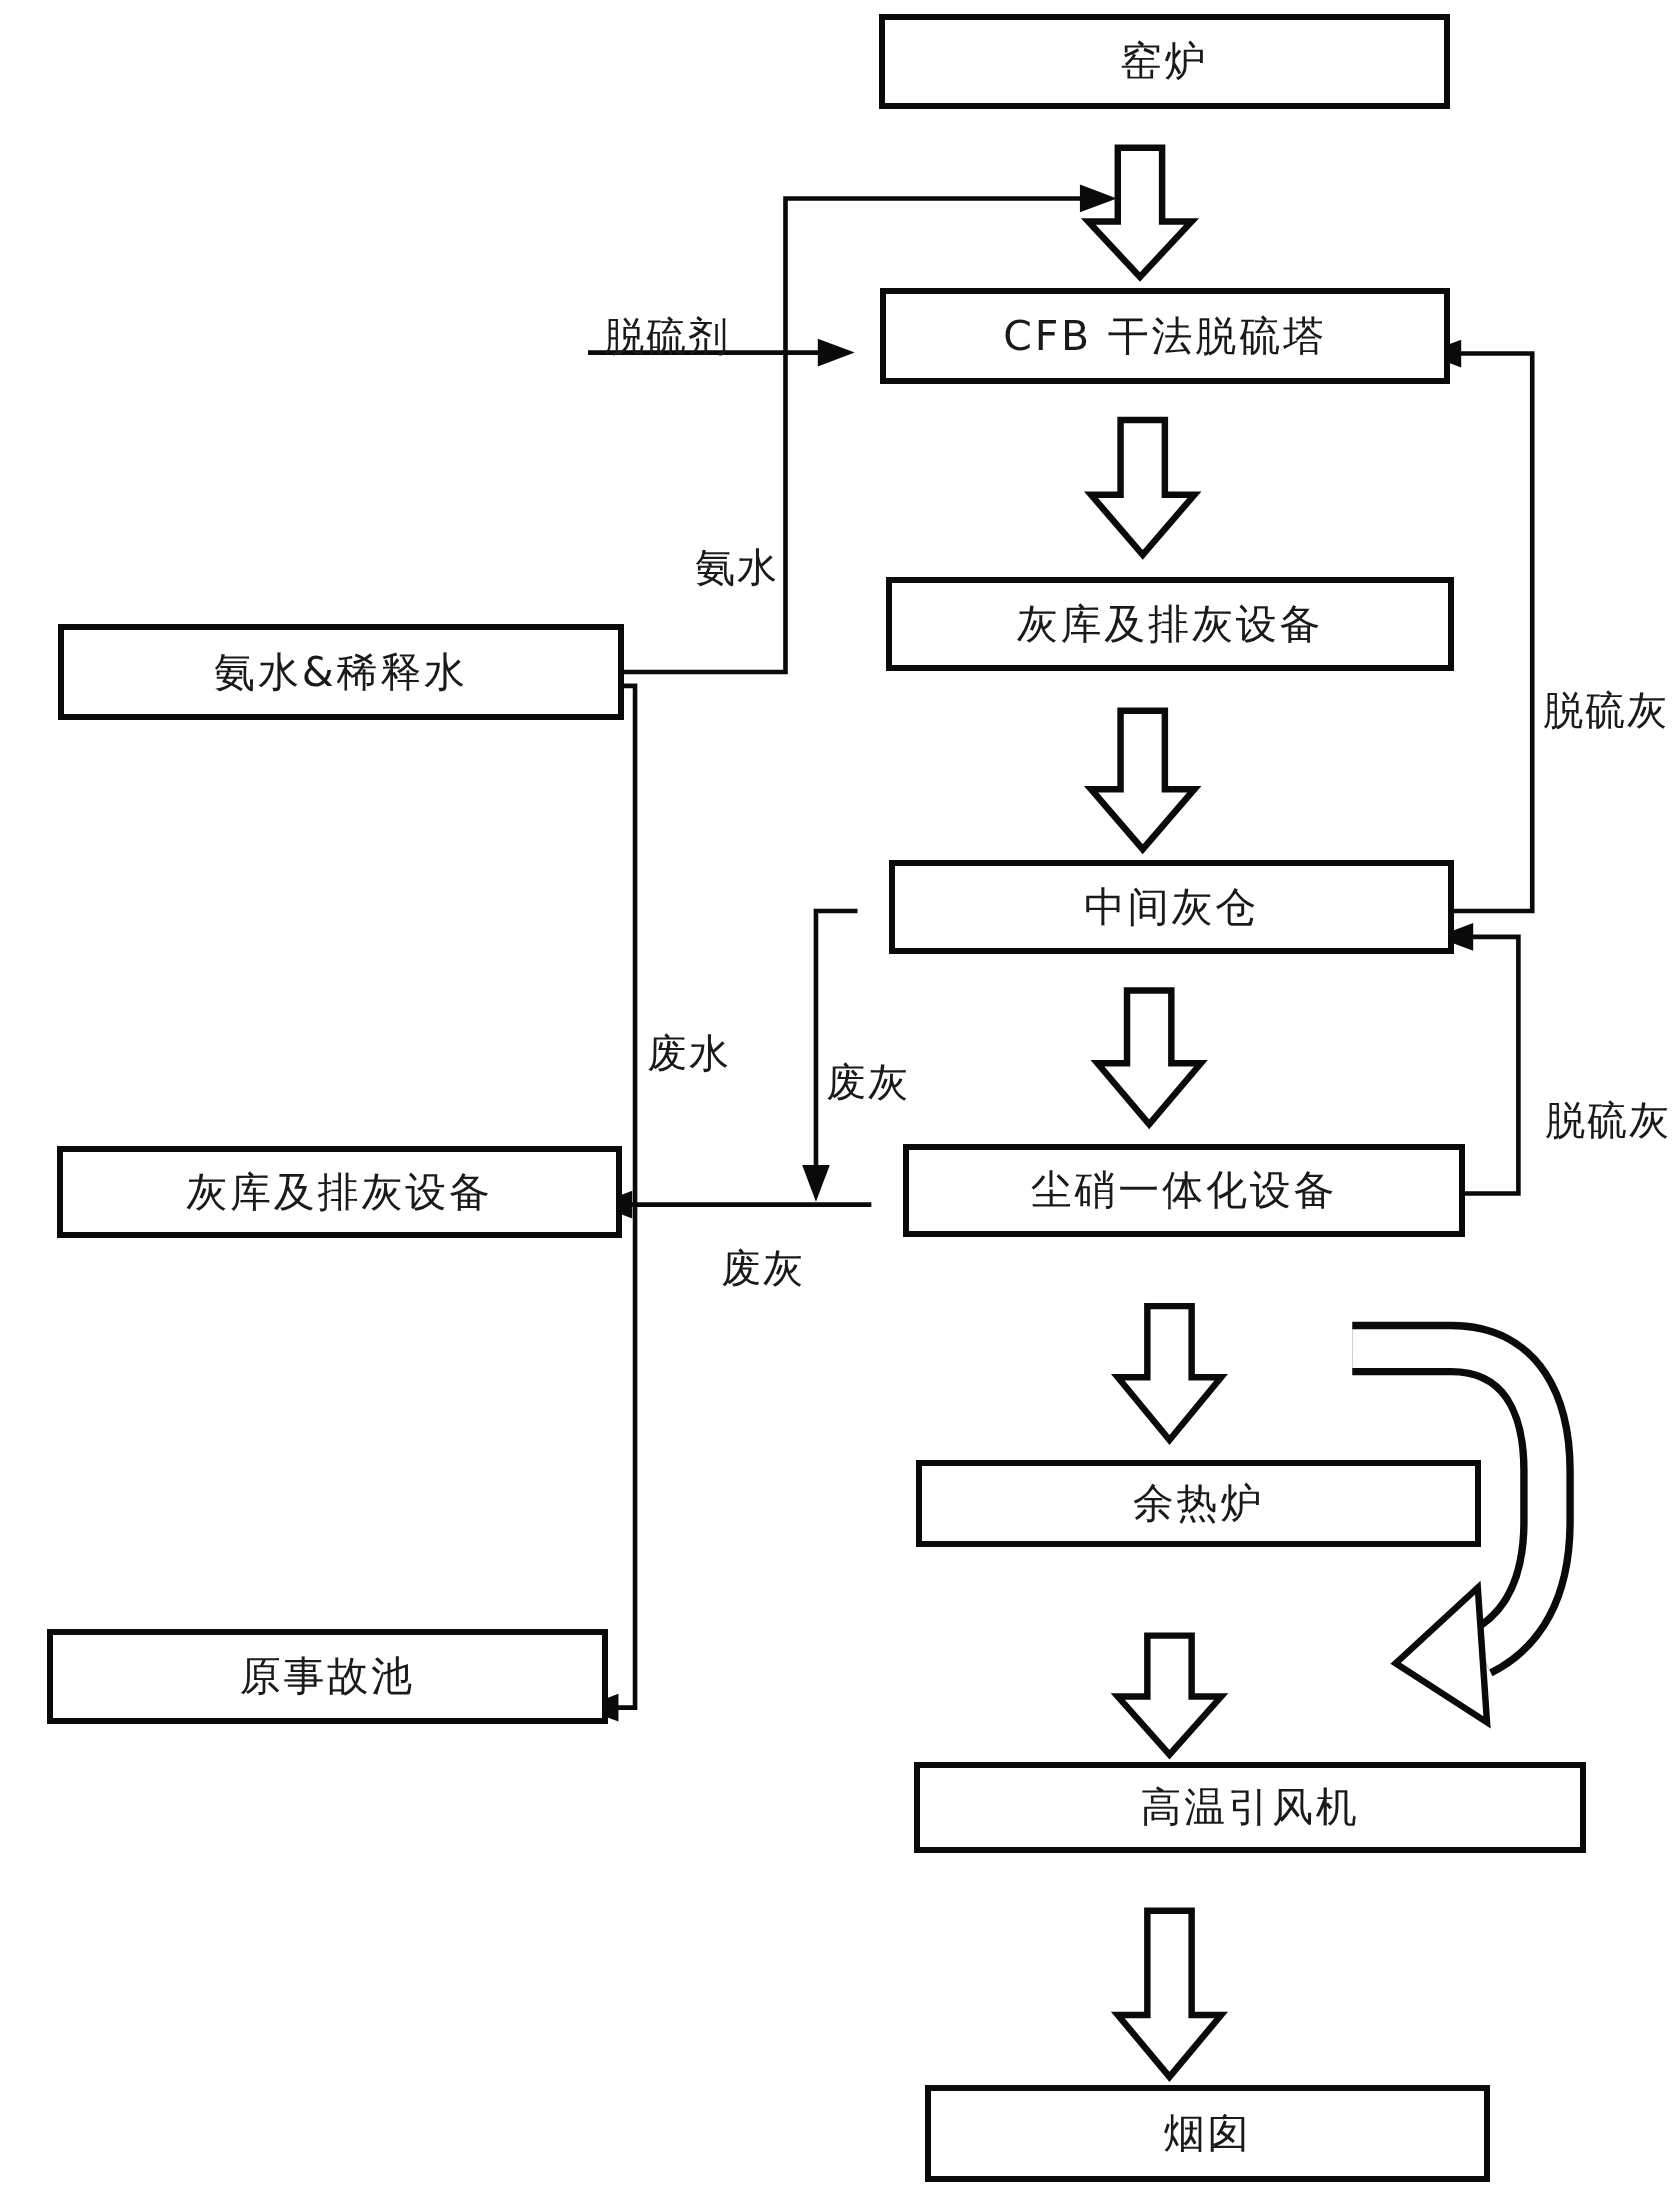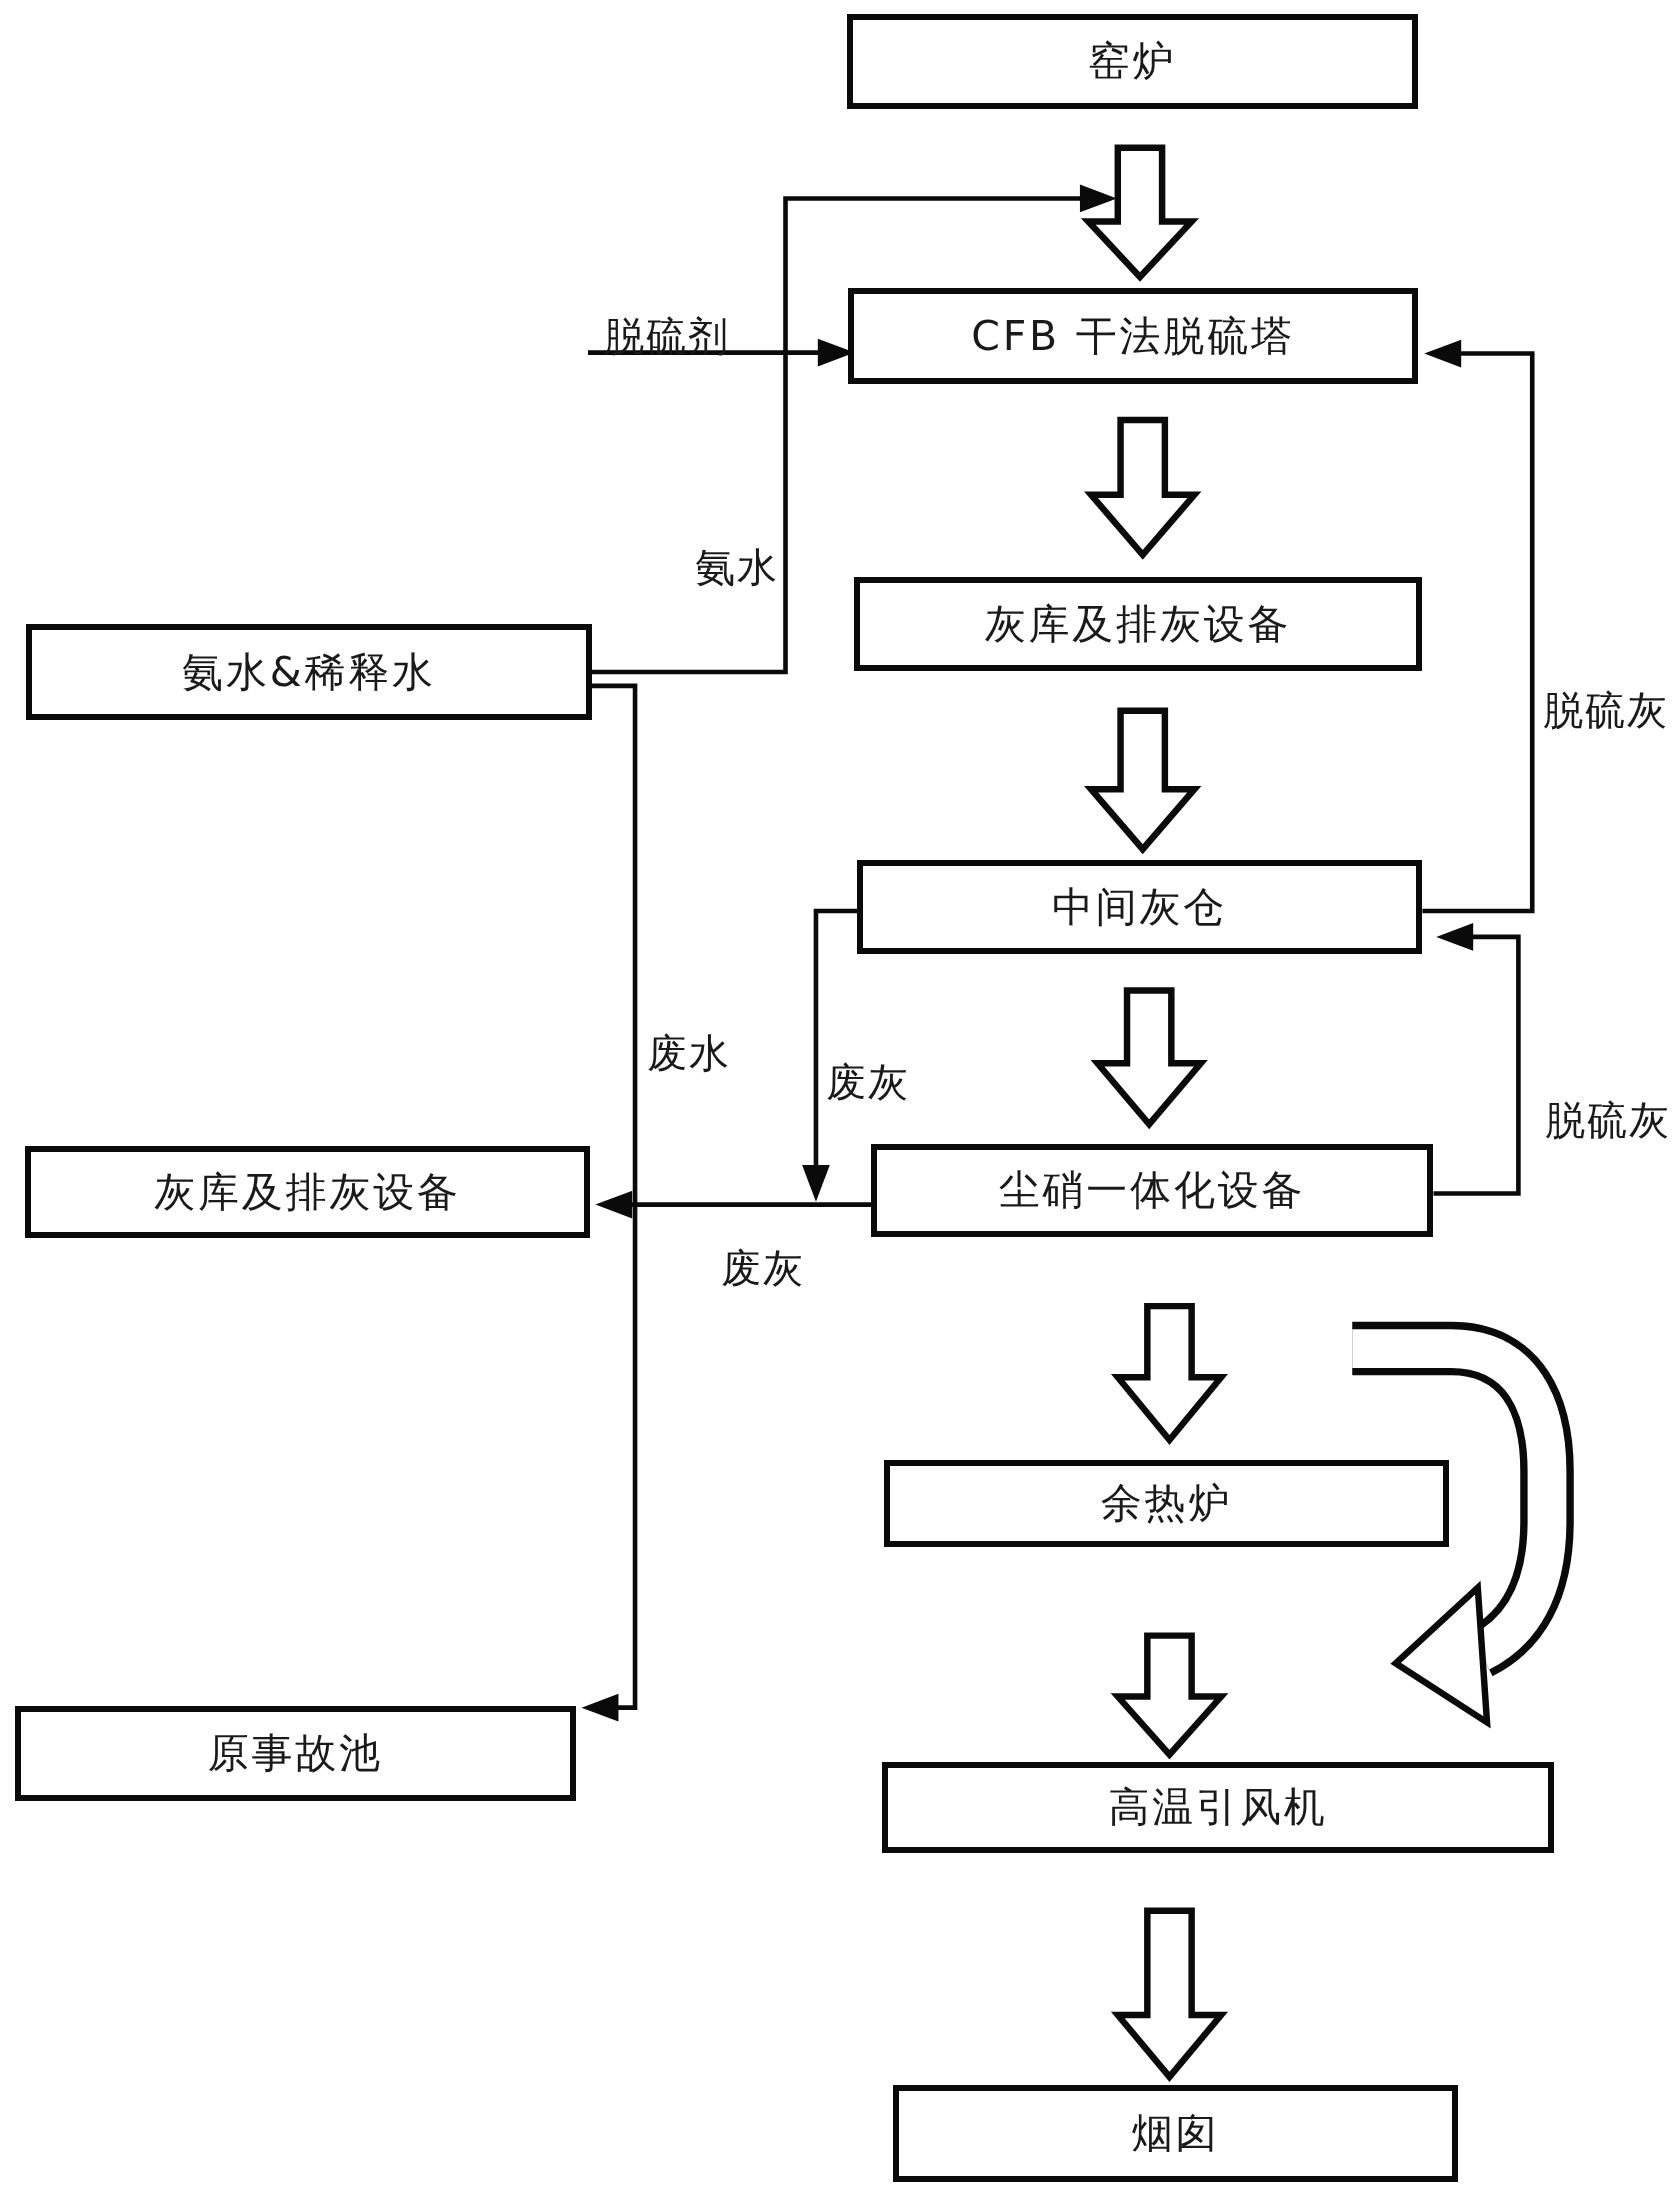--- a/index.html
+++ b/index.html
@@ -28,20 +28,21 @@
     box-sizing: border-box;
     border: 6.5px solid #0a0a0a;
     background: #ffffff;
     display: flex;
     align-items: center;
     justify-content: center;
     font-size: 41px;
     letter-spacing: 2.8px;
     white-space: nowrap;
     color: #1a1a1a;
+    margin-left: 32px;
   }
   .flow-label {
     position: absolute;
     transform: translate(-50%, -50%);
     font-size: 40px;
     letter-spacing: 1.8px;
     white-space: nowrap;
     color: #1a1a1a;
     margin-top: 23px;
   }
@@ -99,21 +100,21 @@
   <div class="box" style="left:26px;   top:624px;  width:566px; height:96px">氨水&amp;稀释水</div>
 
   <div class="box" style="left:857px;  top:860px;  width:565px; height:94px">中间灰仓</div>
 
   <div class="box" style="left:25px;   top:1146px; width:565px; height:92px">灰库及排灰设备</div>
 
   <div class="box" style="left:871px;  top:1144px; width:562px; height:93px">尘硝一体化设备</div>
 
   <div class="box" style="left:884px;  top:1460px; width:565px; height:87px">余热炉</div>
 
-  <div class="box" style="left:14.8px;   top:1706px; width:561px; height:95px">原事故池</div>
+  <div class="box" style="left:14.8px;   top:1629px; width:561px; height:95px">原事故池</div>
 
   <div class="box" style="left:882px;  top:1762px; width:672px; height:91px">高温引风机</div>
 
   <div class="box" style="left:893px;  top:2085px; width:565px; height:97px">烟囱</div>
 
   <div class="flow-label" style="left:667px;  top:313px">脱硫剂</div>
 
   <div class="flow-label" style="left:737px;  top:544px">氨水</div>
 
   <div class="flow-label" style="left:689px;  top:1030px">废水</div>

